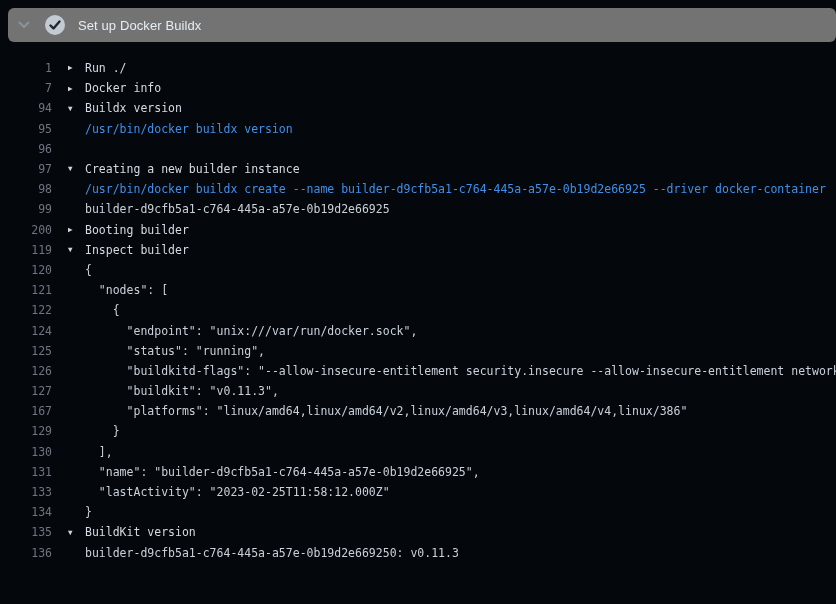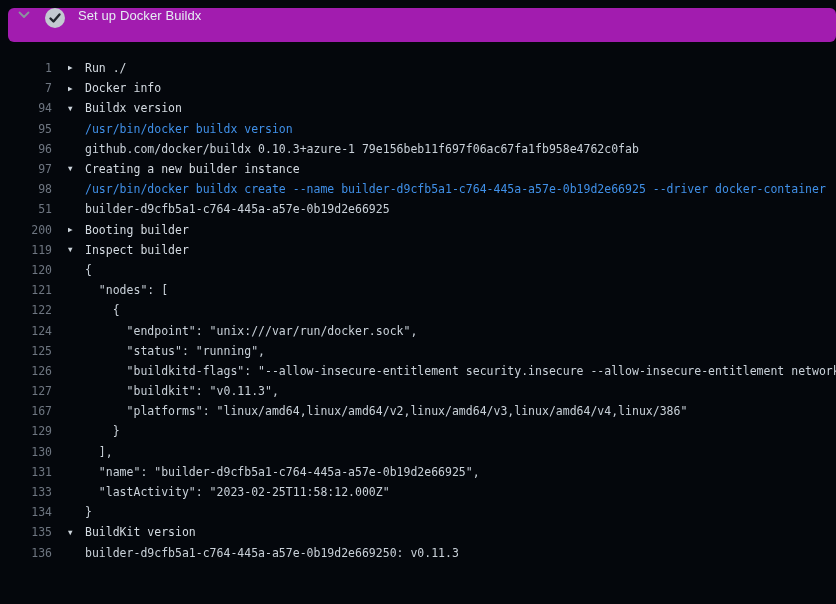--- a/index.html
+++ b/index.html
@@ -13,24 +13,24 @@
   }
   .page { position: relative; width: 836px; height: 604px; }
 
   
   .step-header {
     position: absolute;
     left: 8px;
     top: 8px;
     width: calc(100% - 8px);
     height: 34px;
-    background: #a21caf;
+    background: #737373;
     border-radius: 6px;
     display: flex;
-    align-items: flex-start;
+    align-items: center;
     cursor: pointer;
   }
   .chev {
     width: 14px;
     height: 14px;
     margin-left: 9px;
     flex-shrink: 0;
     display: flex;
     align-items: center;
     justify-content: center;
@@ -129,34 +129,33 @@
     <span class="text">Buildx version</span>
   </div>
       <div class="row command">
     <span class="num">95</span>
     <span class="marker"></span>
     <span class="text">/usr/bin/docker buildx version</span>
   </div>
       <div class="row">
     <span class="num">96</span>
     <span class="marker"></span>
-    <span class="text">github.com/docker/buildx 0.10.3+azure-1 79e156beb11f697f06ac67fa1fb958e4762c0fab</span>
   </div>
       <div class="row group">
     <span class="num">97</span>
     <span class="marker">▼</span>
     <span class="text">Creating a new builder instance</span>
   </div>
       <div class="row command">
     <span class="num">98</span>
     <span class="marker"></span>
     <span class="text">/usr/bin/docker buildx create --name builder-d9cfb5a1-c764-445a-a57e-0b19d2e66925 --driver docker-container</span>
   </div>
       <div class="row">
-    <span class="num">51</span>
+    <span class="num">99</span>
     <span class="marker"></span>
     <span class="text">builder-d9cfb5a1-c764-445a-a57e-0b19d2e66925</span>
   </div>
       <div class="row group">
     <span class="num">200</span>
     <span class="marker">▶</span>
     <span class="text">Booting builder</span>
   </div>
       <div class="row group">
     <span class="num">119</span>

